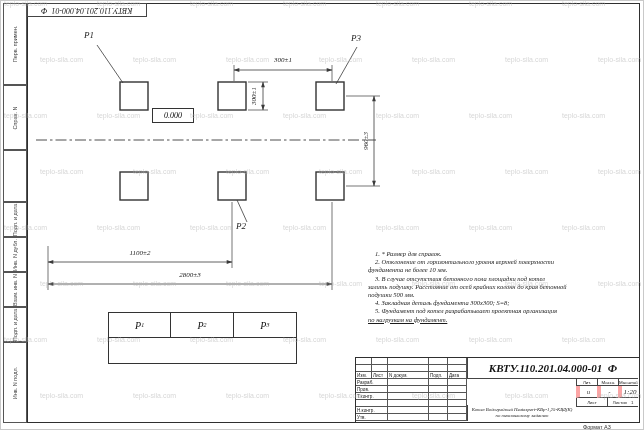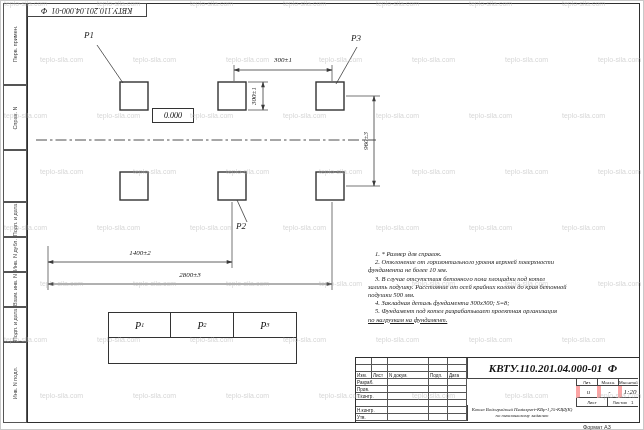--- a/index.html
+++ b/index.html
@@ -157,21 +157,21 @@
   <div class="lbl" style="left:236px;top:221px;font-size:9px">Р2</div>
 
   <div class="elev-box">
     <span>0.000</span>
   </div>
 
 
   <div class="lbl" style="left:253px;top:56px;width:60px;text-align:center;font-size:7px">300±1</div>
   <div class="lbl rot" style="left:234px;top:92px;width:40px;font-size:7px">300±1</div>
   <div class="lbl rot" style="left:341px;top:137px;width:50px;font-size:7px">960±3</div>
-  <div class="lbl" style="left:105px;top:249px;width:70px;text-align:center;font-size:7px">1400±2</div>
+  <div class="lbl" style="left:105px;top:249px;width:70px;text-align:center;font-size:7px">1100±2</div>
   <div class="lbl" style="left:155px;top:271px;width:70px;text-align:center;font-size:7px">2800±3</div>
 
   <div class="notes">
       <div class="note-line ind">1. * Размер для справок.</div>
       <div class="note-line ind">2. Отклонение от горизонтального уровня верхней поверхности</div>
       <div class="note-line">фундамента не более 10 мм.</div>
       <div class="note-line ind">3. В случае отсутствия бетонного пола площадки под котел</div>
       <div class="note-line">залить подушку. Расстояние от осей крайних колонн до края бетонной</div>
       <div class="note-line">подушки 500 мм.</div>
       <div class="note-line ind">4. Закладная деталь фундамента  300х300; S=8;</div>

